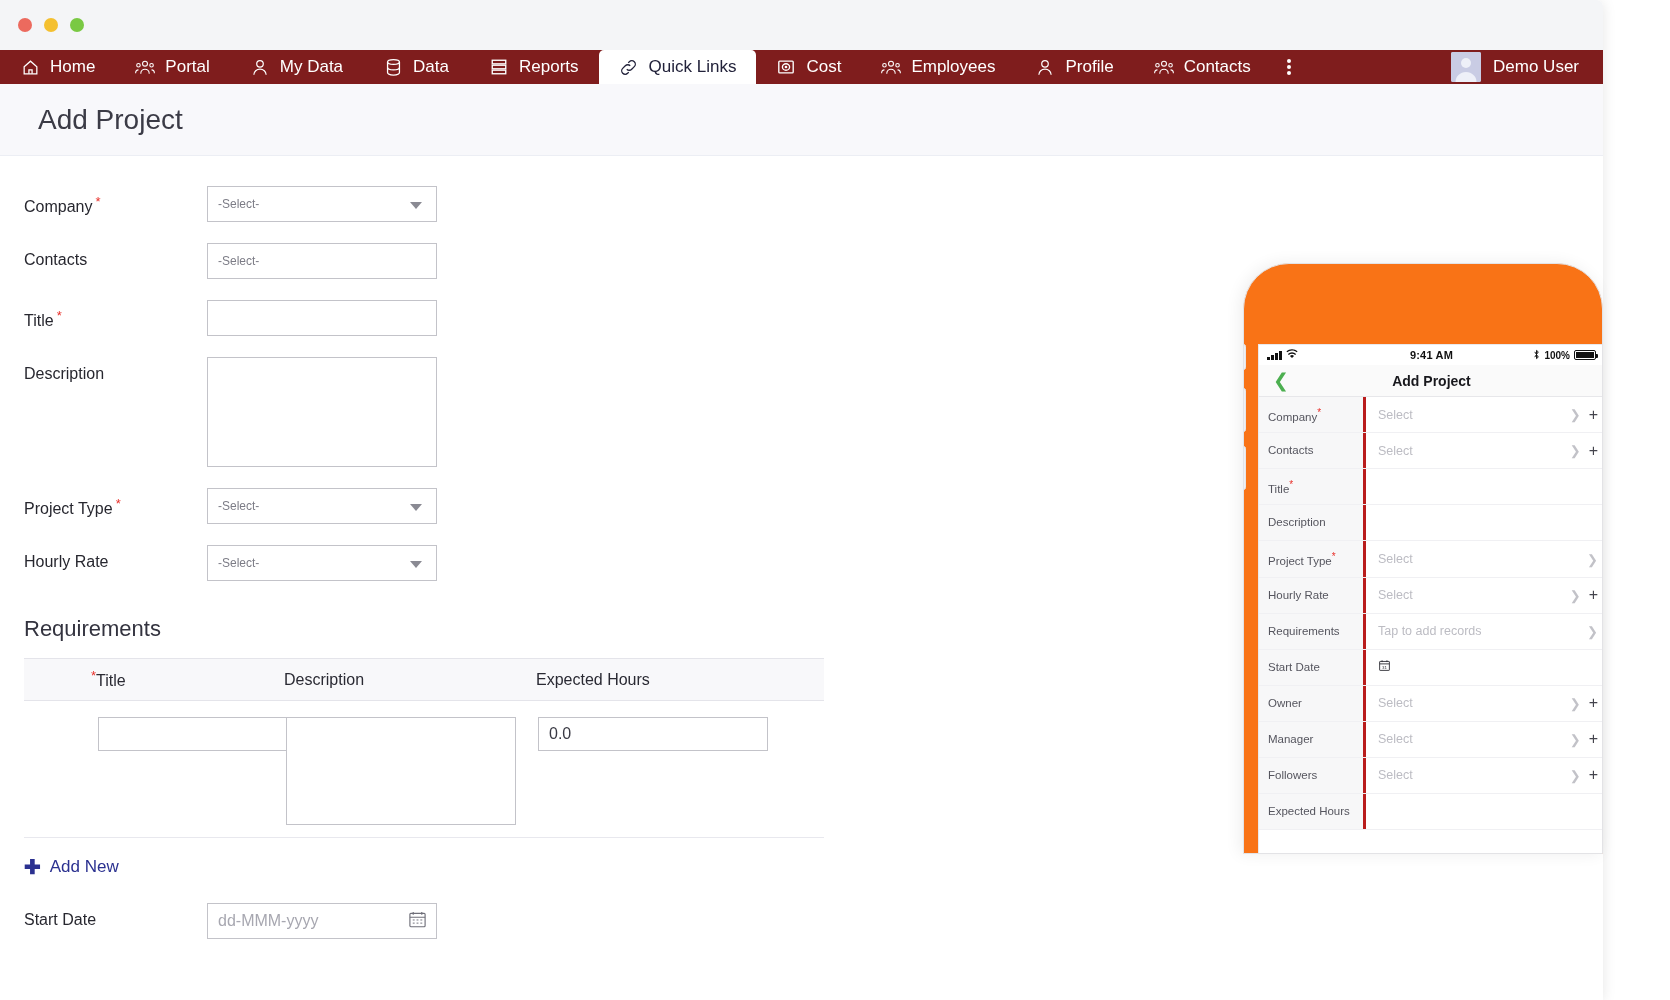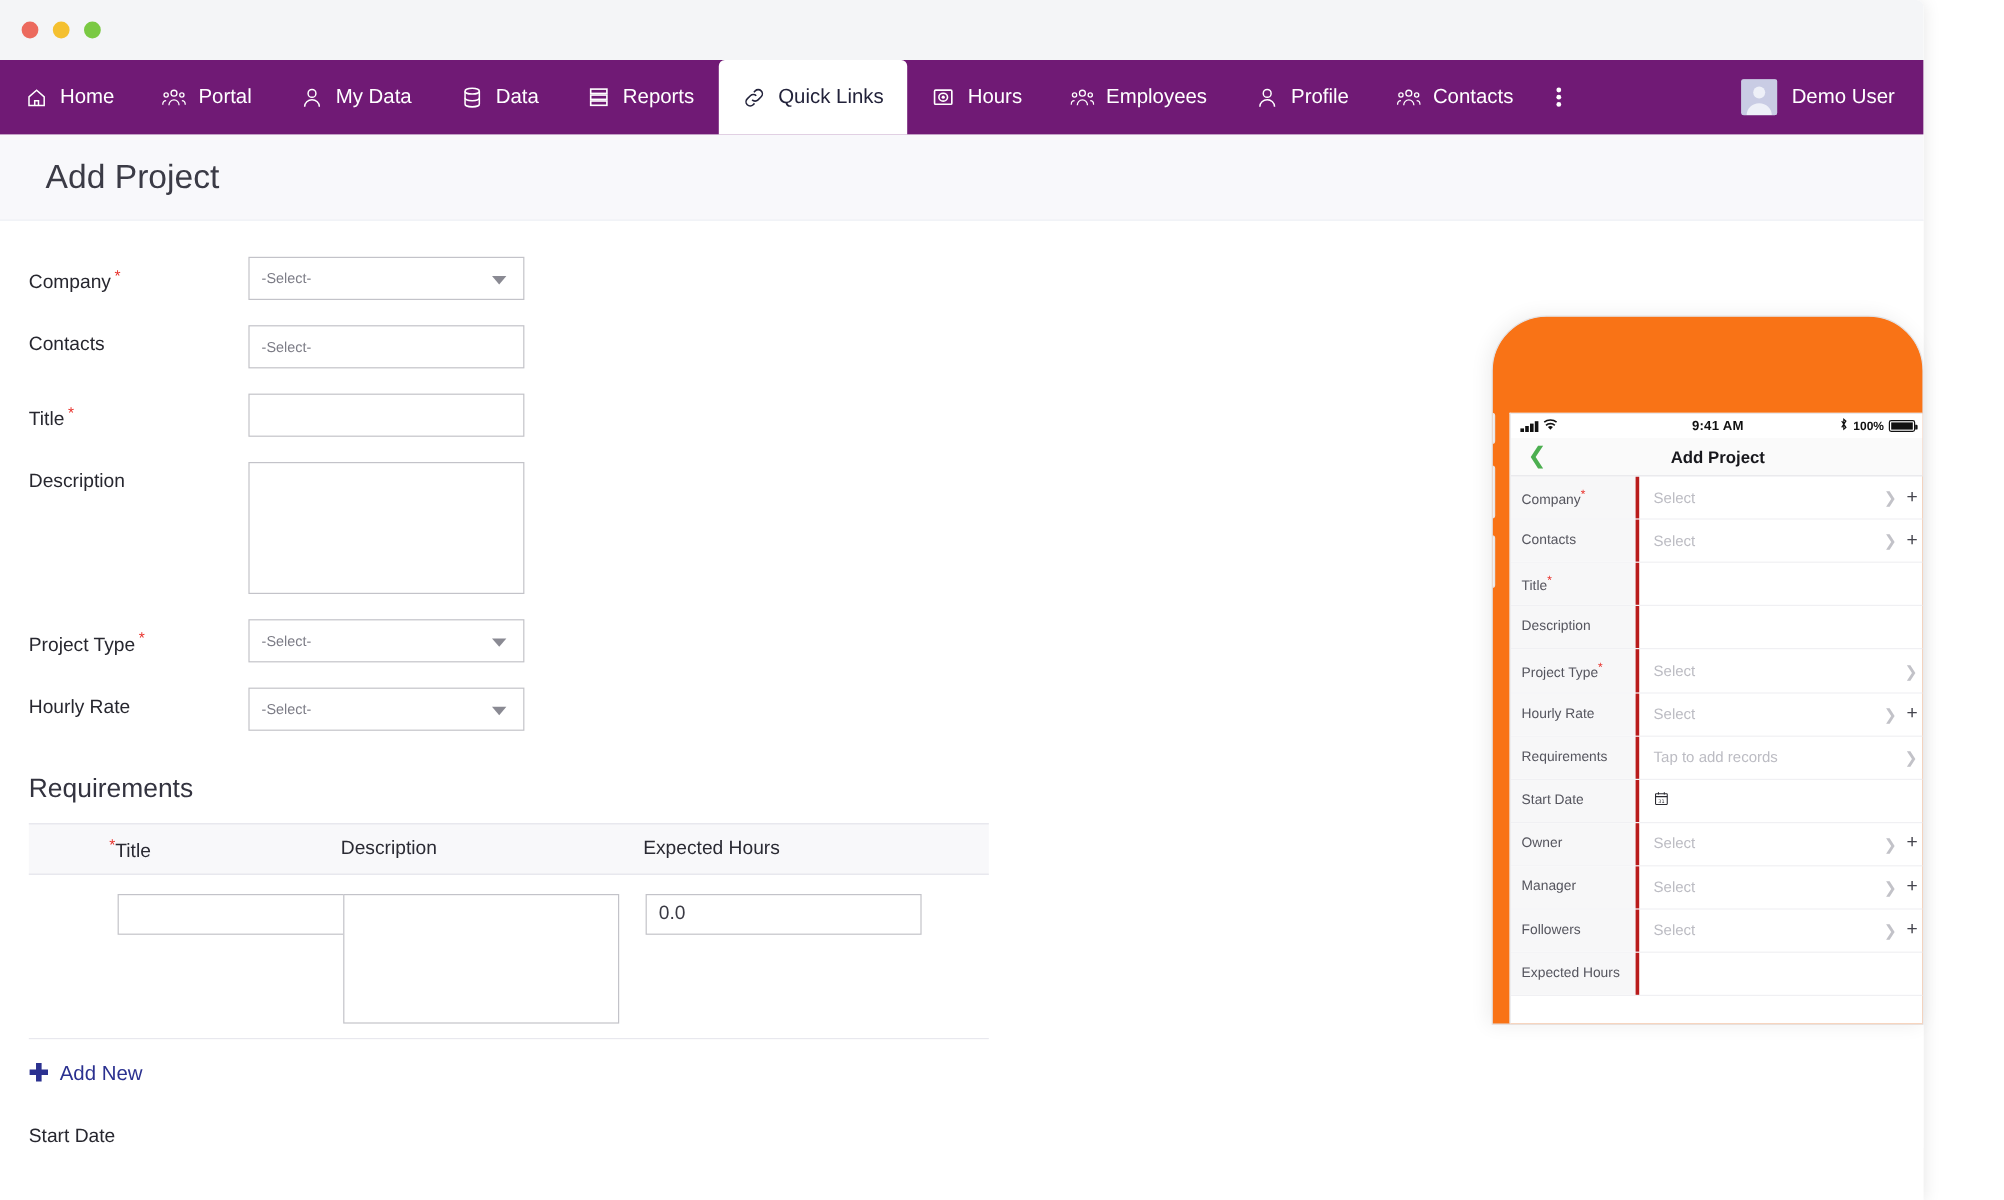--- a/index.html
+++ b/index.html
@@ -24,21 +24,21 @@
     height: 50px; background: #f4f5f7;
     display: flex; align-items: center; padding-left: 18px;
   }
   .dot { width: 14px; height: 14px; border-radius: 50%; margin-right: 12px; }
   .dot.red { background: #ec6a5e; }
   .dot.yellow { background: #f4c030; }
   .dot.green { background: #7ac943; }
 
   
   .navbar {
-    height: 62px; background: #701a75; display: flex; align-items: stretch;
+    height: 34px; background: #7f1d1d; display: flex; align-items: stretch;
     position: relative;
   }
   .nav-item {
     display: flex; align-items: center; gap: 10px;
     padding: 0 20px; color: #ffffff; font-size: 17px; white-space: nowrap;
     cursor: pointer;
   }
   .nav-item.active {
     background: #ffffff; color: #22223a;
     border-top-left-radius: 5px; border-top-right-radius: 5px;
@@ -268,21 +268,21 @@
       </div>
 
       <div class="nav-item">
         <span class="ico">
           <svg width="18" height="18" viewBox="0 0 20 20" fill="none" stroke="#fff" stroke-width="1.5">
             <rect x="2" y="3.5" width="16" height="13" rx="1"></rect>
             <ellipse cx="10" cy="10" rx="4" ry="3.6"></ellipse>
               <circle cx="10" cy="10" r="1.5" fill="#fff" stroke="none"></circle>
           </svg>
         </span>
-        <span>Hours</span>
+        <span>Cost</span>
       </div>
 
       <div class="nav-item">
         <span class="ico">
           <svg width="21" height="19" viewBox="0 0 26 22" fill="none" stroke="#fff" stroke-width="1.4">
             <circle cx="13" cy="6" r="3.2"></circle>
               <path d="M7.5 19c0-3.3 2.5-5.8 5.5-5.8s5.5 2.5 5.5 5.8"></path>
             <circle cx="4.5" cy="8" r="2.3"></circle>
               <path d="M.8 18.5c0-2.6 1.7-4.4 3.7-4.4"></path>
             <circle cx="21.5" cy="8" r="2.3"></circle>
@@ -434,20 +434,32 @@
         </div>
       </div>
 
       <div class="addnew">
         <span class="plus-b">✚</span>
         <span>Add New</span>
       </div>
 
       <div class="date-row frow">
         <div class="flabel">Start Date</div>
+        <div class="fctl">
+          <div class="date-inp">
+            <span>dd-MMM-yyyy</span>
+            <span>
+              <svg width="19" height="19" viewBox="0 0 20 20" fill="none" stroke="#6f6f79" stroke-width="1.2">
+                <rect x="2" y="3.6" width="16" height="14" rx="1"></rect>
+                <path d="M2 7.6h16M5.5 2v3M14.5 2v3"></path>
+                <path d="M5 10.5h2M9 10.5h2M13 10.5h2M5 13.8h2M9 13.8h2M13 13.8h2" stroke-width="1"></path>
+              </svg>
+            </span>
+          </div>
+        </div>
       </div>
 
     </div>
   </div>
 
   <div class="phone">
     <div class="phone-top"></div>
     <div class="ph-cam"></div>
     <div class="ph-spk"></div>
 

